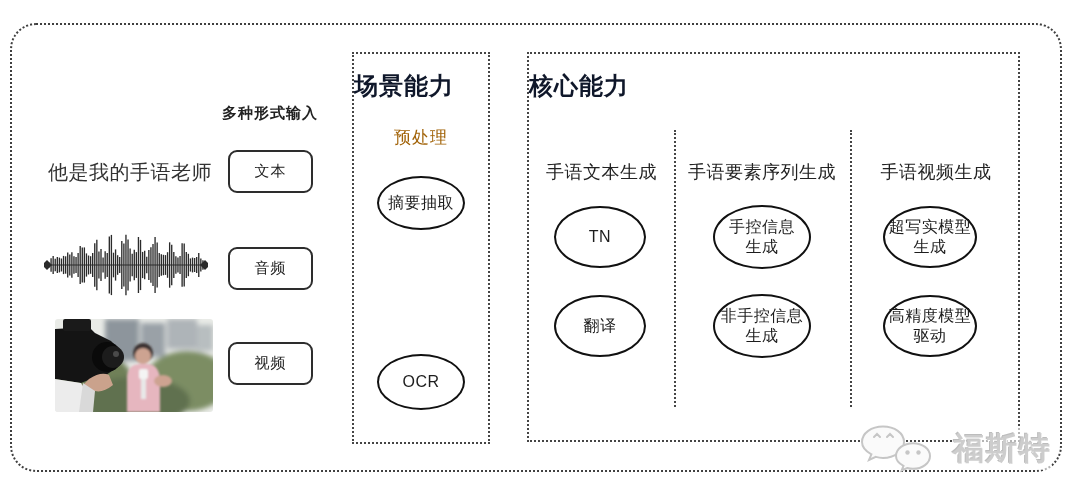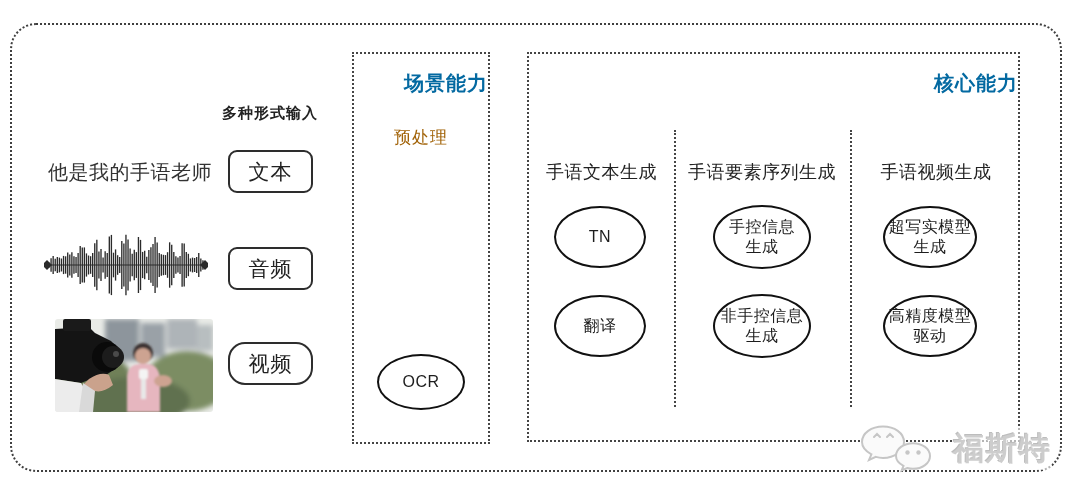--- a/index.html
+++ b/index.html
@@ -45,28 +45,28 @@
   }
   .tag-box {
     position: absolute;
     left: 228px;
     width: 85px; height: 43px;
     border: 2px solid #2d2d2d;
     border-radius: 9px;
     display: flex;
     align-items: center;
     justify-content: center;
-    font-size: 21px;
+    font-size: 15px;
     color: #222;
     letter-spacing: 1px;
     background: #fff;
   }
   .tag-text  { top: 150px; }
   .tag-audio { top: 247px; }
-  .tag-video { top: 342px; border-radius: 17px; }
+  .tag-video { top: 342px; }
   .waveform {
     position: absolute;
     left: 44px; top: 228px;
     width: 164px; height: 74px;
   }
   .video-thumb {
     position: absolute;
     left: 55px; top: 319px;
     width: 158px; height: 93px;
     border-radius: 3px;
@@ -78,24 +78,24 @@
     top: 52px;
     border: 2px dotted #454545;
     background: transparent;
   }
   .scene-box { left: 352px; width: 138px; height: 392px; }
   .core-box  { left: 527px; width: 493px; height: 390px; }
   .box-title {
     position: absolute;
     top: 16px; left: 0;
     width: 100%;
-    text-align: right;
-    font-size: 20px;
+    text-align: left;
+    font-size: 24px;
     font-weight: bold;
-    color: #0369a1;
+    color: #0f172a;
     letter-spacing: 1px;
   }
   .scene-subtitle {
     position: absolute;
     top: 72px; left: 0;
     width: 100%;
     text-align: center;
     font-size: 17px;
     color: #a16207;
     letter-spacing: 1px;
@@ -307,20 +307,23 @@
       <path d="M28 64 L40 72 L38 93 L24 93 Z" fill="#d9d9d9"></path>
     </g>
   </svg>
   <div class="tag-box tag-video">
     <span>视频</span>
   </div>
 
   <div class="cap-box scene-box">
     <div class="box-title">场景能力</div>
     <div class="scene-subtitle">预处理</div>
+    <div class="ellipse scene-e scene-e1">
+      <span class="node-text">摘要抽取</span>
+    </div>
     <div class="ellipse scene-e scene-e3">
       <span class="node-text">OCR</span>
     </div>
   </div>
 
   <div class="cap-box core-box">
     <div class="box-title">核心能力</div>
 
     <div class="divider divider-1"></div>
     <div class="divider divider-2"></div>

